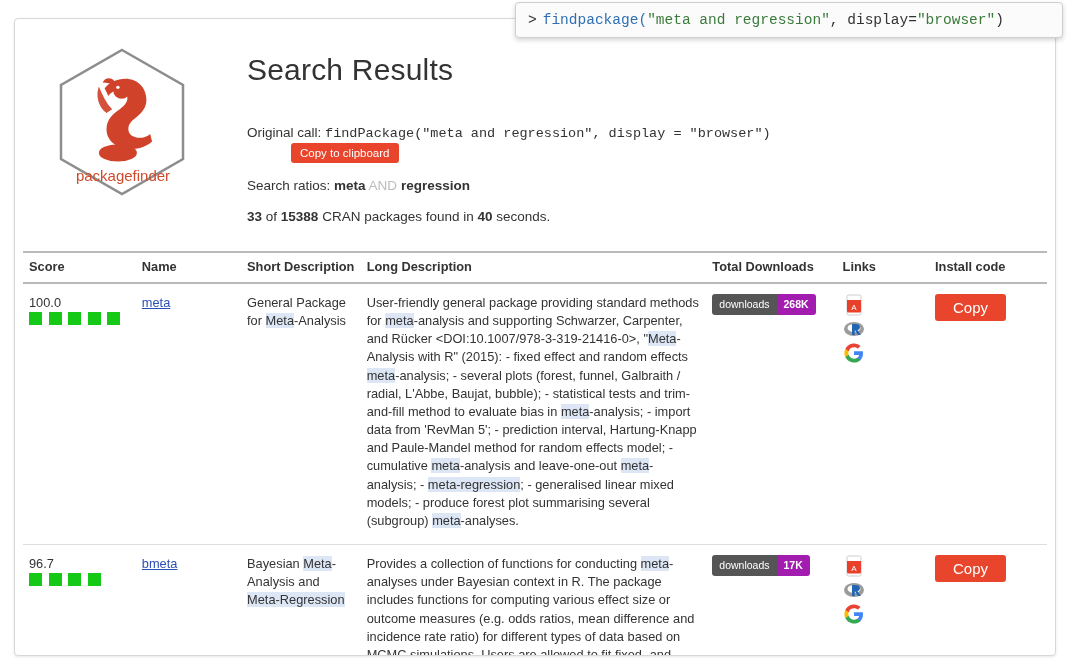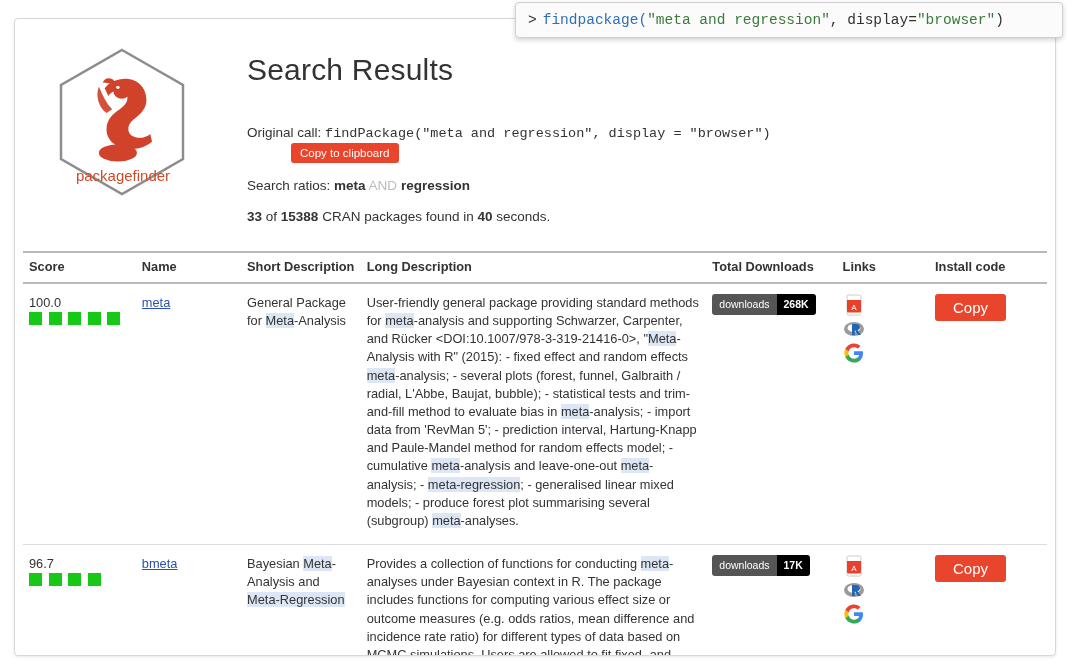--- a/index.html
+++ b/index.html
@@ -194,21 +194,21 @@
     font-size: 10.5px;
     font-family: "Liberation Sans", sans-serif;
     line-height: 1;
   }
   .dl-badge .left {
     background: #555555;
     color: #ffffff;
     padding: 5px 7px;
   }
   .dl-badge .right {
-    background: #000000;
+    background: #a21caf;
     color: #ffffff;
     padding: 5px 7px;
     font-weight: bold;
   }
 
   .links-cell { white-space: nowrap; }
   .icon-stack { display: flex; flex-direction: column; gap: 2px; }
   .ic { width: 22px; height: 22px; display: block; }
 
   .copy-btn {

